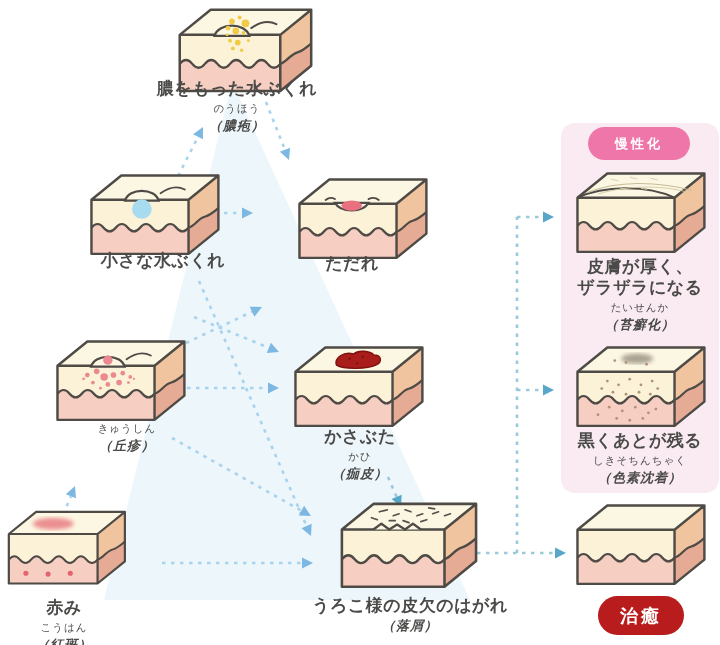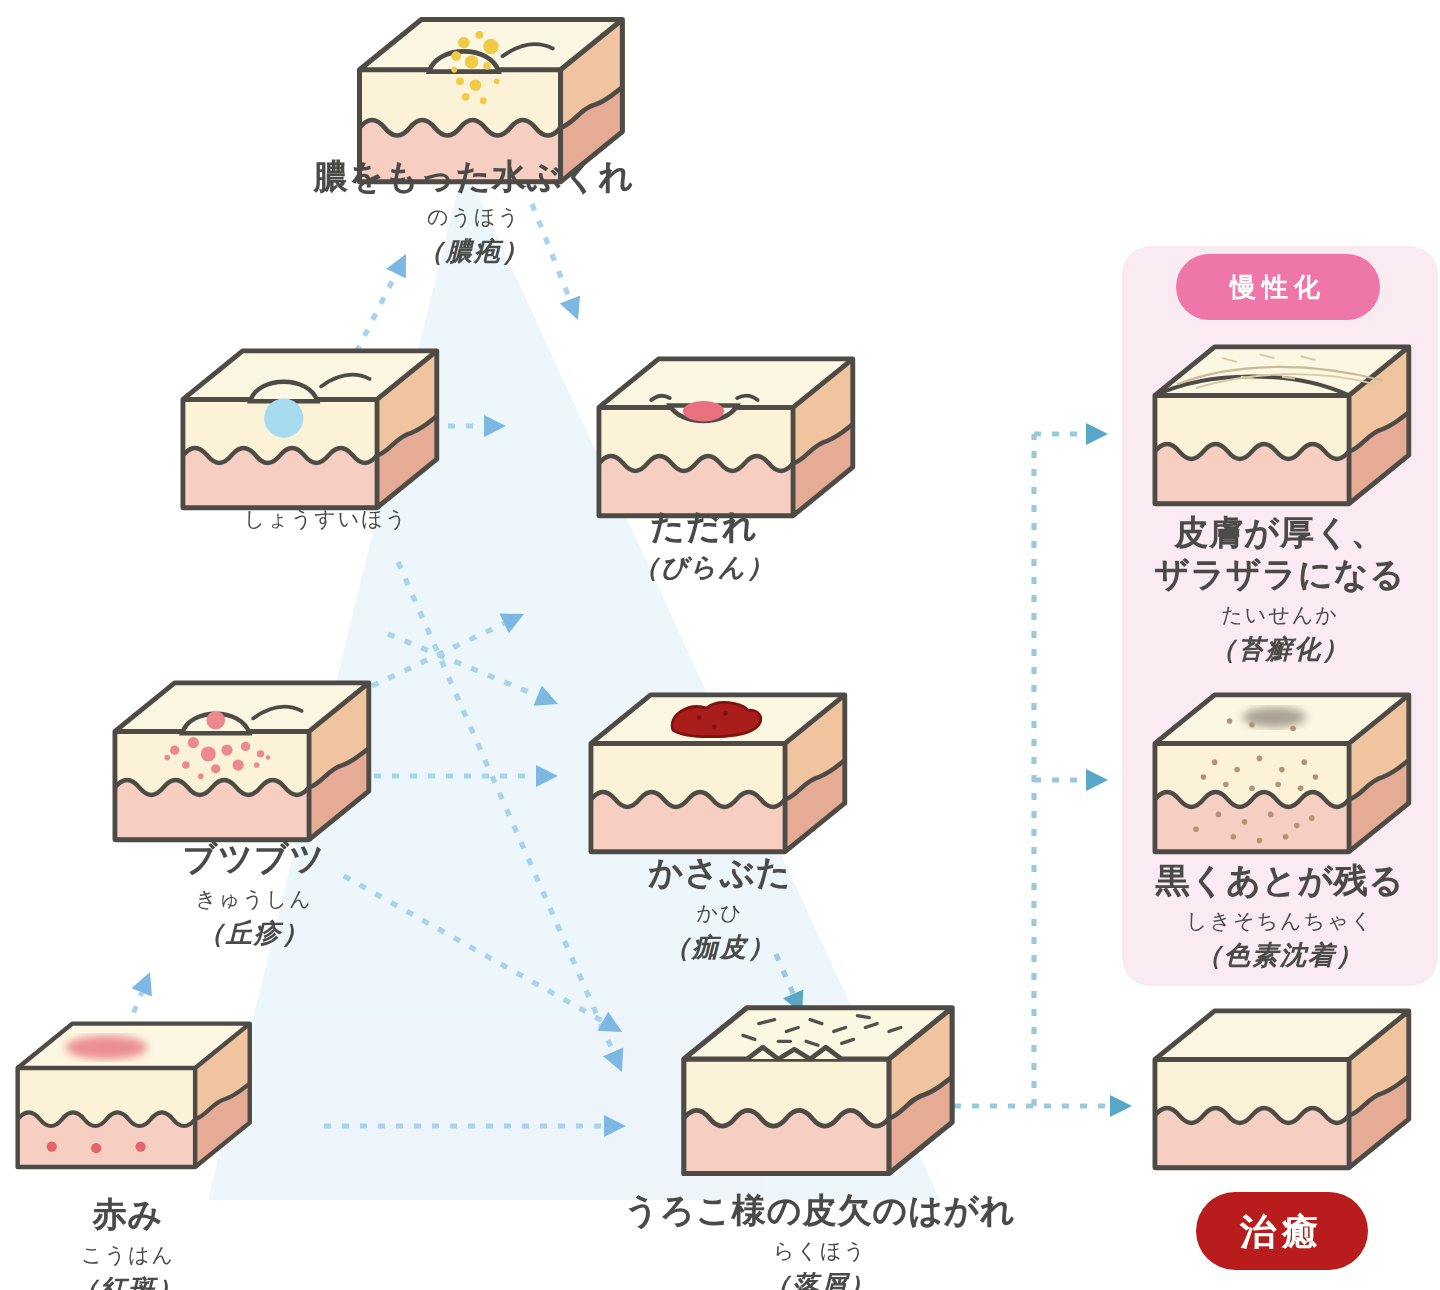--- a/index.html
+++ b/index.html
@@ -125,21 +125,21 @@
           <path d="M8,64 q6.5,-8 13,0 t13,0 t13,0 t13,0 t13,0 t13,0 t13,0 t13,0 L112,92 L8,92 Z" fill="#f6cec2"></path>
           <path d="M8,64 q6.5,-8 13,0 t13,0 t13,0 t13,0 t13,0 t13,0 t13,0 t13,0" fill="none" stroke="#4e4a45" stroke-width="2.4"></path>
           <path d="M112,64 C119,62 122,54 130,52 C136,50 140,46 144,43" fill="none" stroke="#4e4a45" stroke-width="2.4"></path>
           <path d="M8,34 L40,8 L144,8 L144,66 L112,92 L8,92 Z M8,34 L112,34 M112,34 L144,8 M112,34 L112,92" fill="none" stroke="#4e4a45" stroke-width="2.6" stroke-linejoin="round"></path>
           <path d="M44,35 C48,21 76,21 80,35 Z" fill="#fcf7e3" stroke="#4e4a45" stroke-width="2.4"></path>
           <path d="M82,27 Q96,17 108,23" fill="none" stroke="#4e4a45" stroke-width="2" stroke-linecap="round"></path>
           <circle cx="62" cy="44" r="10.5" fill="#a7dbef"></circle>
         </svg>
       </div>
       <div class="nlabel" style="left: 48px; top: 250px;">
-        <div class="nfuri">しょうすいほう</div>
+        <div class="ntitle">小さな水ぶくれ</div>
       </div>
       <div class="node" style="left: 292px; top: 172px;">
         <svg viewBox="0 0 150 100" width="140" style="overflow:visible;display:block">
           <defs>
             <filter id="blur-ery">
               <feGaussianBlur stdDeviation="2.6"></feGaussianBlur>
             </filter>
             <filter id="blur-pig">
               <feGaussianBlur stdDeviation="2.2"></feGaussianBlur>
             </filter>
@@ -153,21 +153,20 @@
           <path d="M112,64 C119,62 122,54 130,52 C136,50 140,46 144,43" fill="none" stroke="#4e4a45" stroke-width="2.4"></path>
           <path d="M8,34 L40,8 L144,8 L144,66 L112,92 L8,92 Z M8,34 L112,34 M112,34 L144,8 M112,34 L112,92" fill="none" stroke="#4e4a45" stroke-width="2.6" stroke-linejoin="round"></path>
           <path d="M46,33 C52,44 76,44 82,33 Z" fill="#fcf7e3" stroke="#4e4a45" stroke-width="2.4"></path>
           <ellipse cx="64" cy="36" rx="11" ry="5.5" fill="#e8707f"></ellipse>
           <path d="M36,30 Q41,26 46,29" fill="none" stroke="#4e4a45" stroke-width="2" stroke-linecap="round"></path>
           <path d="M82,29 Q88,26 93,30" fill="none" stroke="#4e4a45" stroke-width="2" stroke-linecap="round"></path>
         </svg>
       </div>
       <div class="nlabel" style="left: 237px; top: 253px;">
         <div class="ntitle">ただれ</div>
-        <div class="nkanji">（びらん）</div>
       </div>
       <div class="node" style="left: 50px; top: 334px;">
         <svg viewBox="0 0 150 100" width="140" style="overflow:visible;display:block">
           <defs>
             <filter id="blur-ery">
               <feGaussianBlur stdDeviation="2.6"></feGaussianBlur>
             </filter>
             <filter id="blur-pig">
               <feGaussianBlur stdDeviation="2.2"></feGaussianBlur>
             </filter>
@@ -192,21 +191,20 @@
           <circle cx="46" cy="52" r="2" fill="#eb8890"></circle>
           <circle cx="62" cy="54" r="2.5" fill="#eb8890"></circle>
           <circle cx="74" cy="52" r="3" fill="#eb8890"></circle>
           <circle cx="54" cy="58" r="1.5" fill="#eb8890"></circle>
           <circle cx="84" cy="52" r="1.5" fill="#eb8890"></circle>
           <circle cx="36" cy="48" r="1.5" fill="#eb8890"></circle>
           <circle cx="90" cy="48" r="1.2" fill="#eb8890"></circle>
         </svg>
       </div>
       <div class="nlabel" style="left: 12px; top: 419px;">
-        <div class="ntitle">ブツブツ</div>
         <div class="nfuri">きゅうしん</div>
         <div class="nkanji">（丘疹）</div>
       </div>
       <div class="node" style="left: 288px; top: 340px;">
         <svg viewBox="0 0 150 100" width="140" style="overflow:visible;display:block">
           <defs>
             <filter id="blur-ery">
               <feGaussianBlur stdDeviation="2.6"></feGaussianBlur>
             </filter>
             <filter id="blur-pig">
@@ -288,21 +286,20 @@
           <path d="M70,25 L76,27" stroke="#55504a" stroke-width="1.7" stroke-linecap="round"></path>
           <path d="M88,26 L94,24" stroke="#55504a" stroke-width="1.7" stroke-linecap="round"></path>
           <path d="M100,18 L106,16" stroke="#55504a" stroke-width="1.7" stroke-linecap="round"></path>
           <path d="M38,22 L44,24" stroke="#55504a" stroke-width="1.7" stroke-linecap="round"></path>
           <path d="M96,12 L102,13" stroke="#55504a" stroke-width="1.7" stroke-linecap="round"></path>
           <path d="M112,20 L118,18" stroke="#55504a" stroke-width="1.7" stroke-linecap="round"></path>
         </svg>
       </div>
       <div class="nlabel" style="left: 295px; top: 595px;">
         <div class="ntitle">うろこ様の皮欠のはがれ</div>
-        <div class="nfuri">らくほう</div>
         <div class="nkanji">（落屑）</div>
       </div>
       <div class="node" style="left: 570px; top: 166px;">
         <svg viewBox="0 0 150 100" width="140" style="overflow:visible;display:block">
           <defs>
             <filter id="blur-ery">
               <feGaussianBlur stdDeviation="2.6"></feGaussianBlur>
             </filter>
             <filter id="blur-pig">
               <feGaussianBlur stdDeviation="2.2"></feGaussianBlur>

